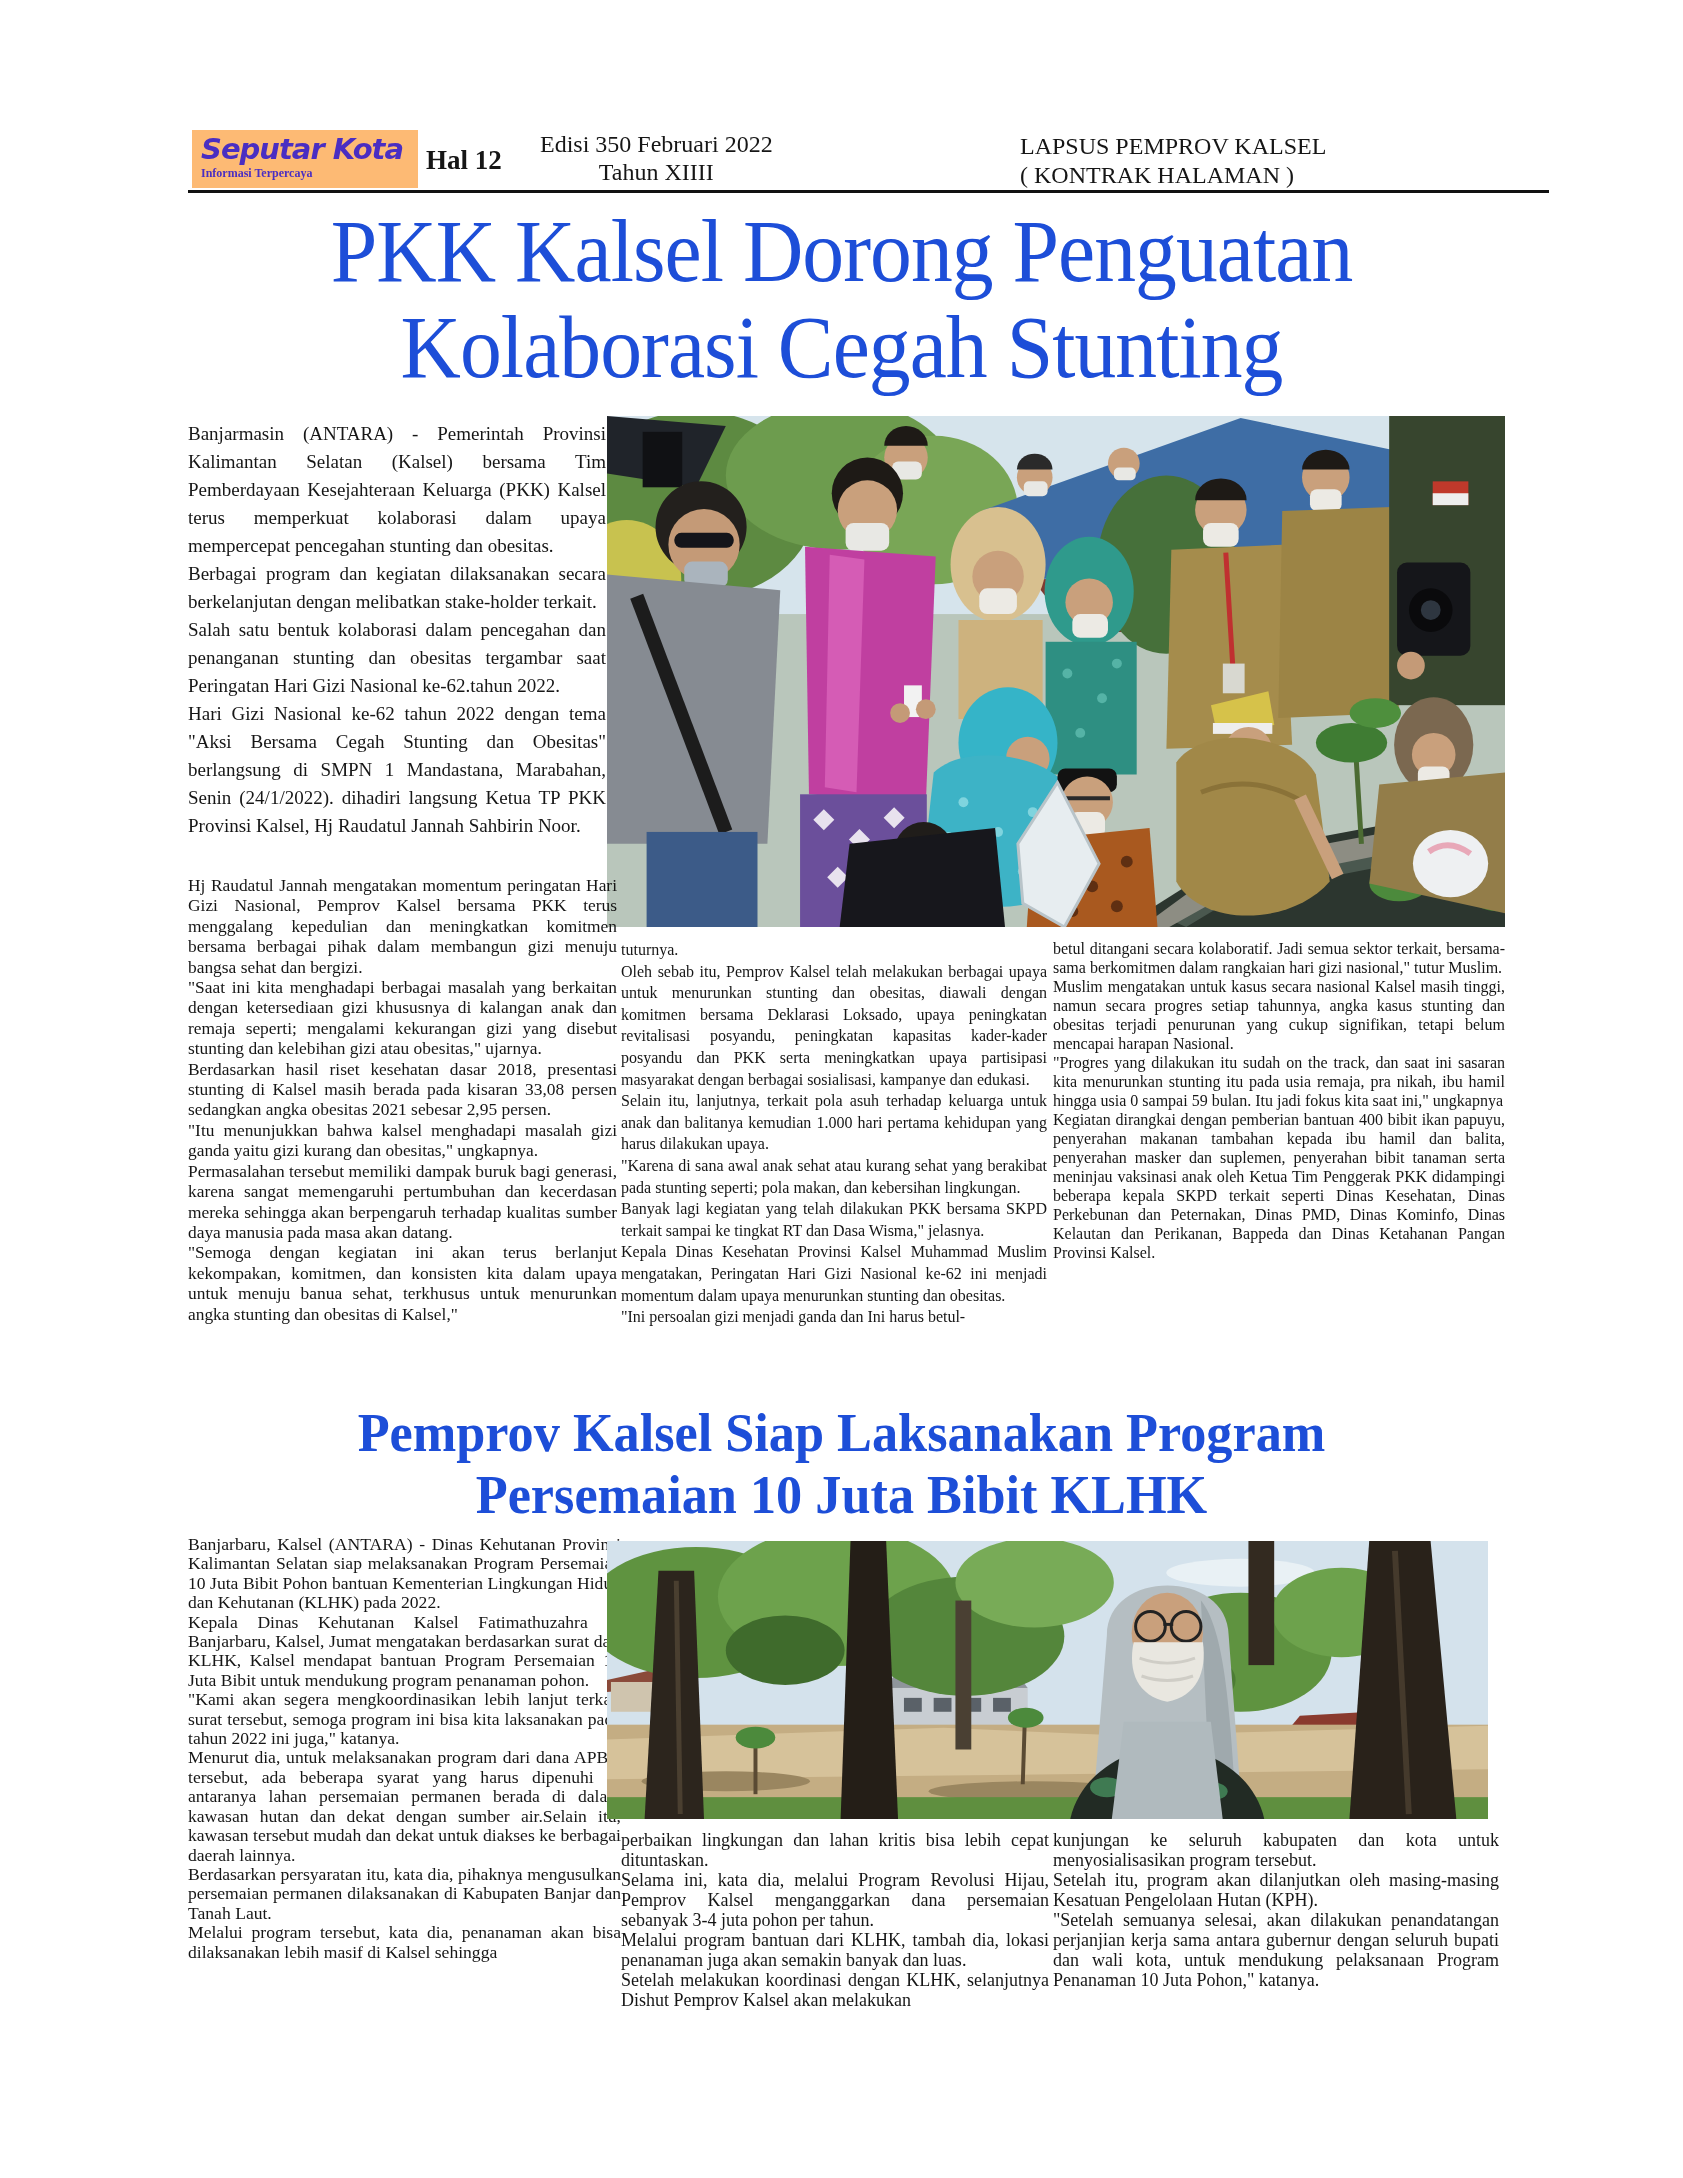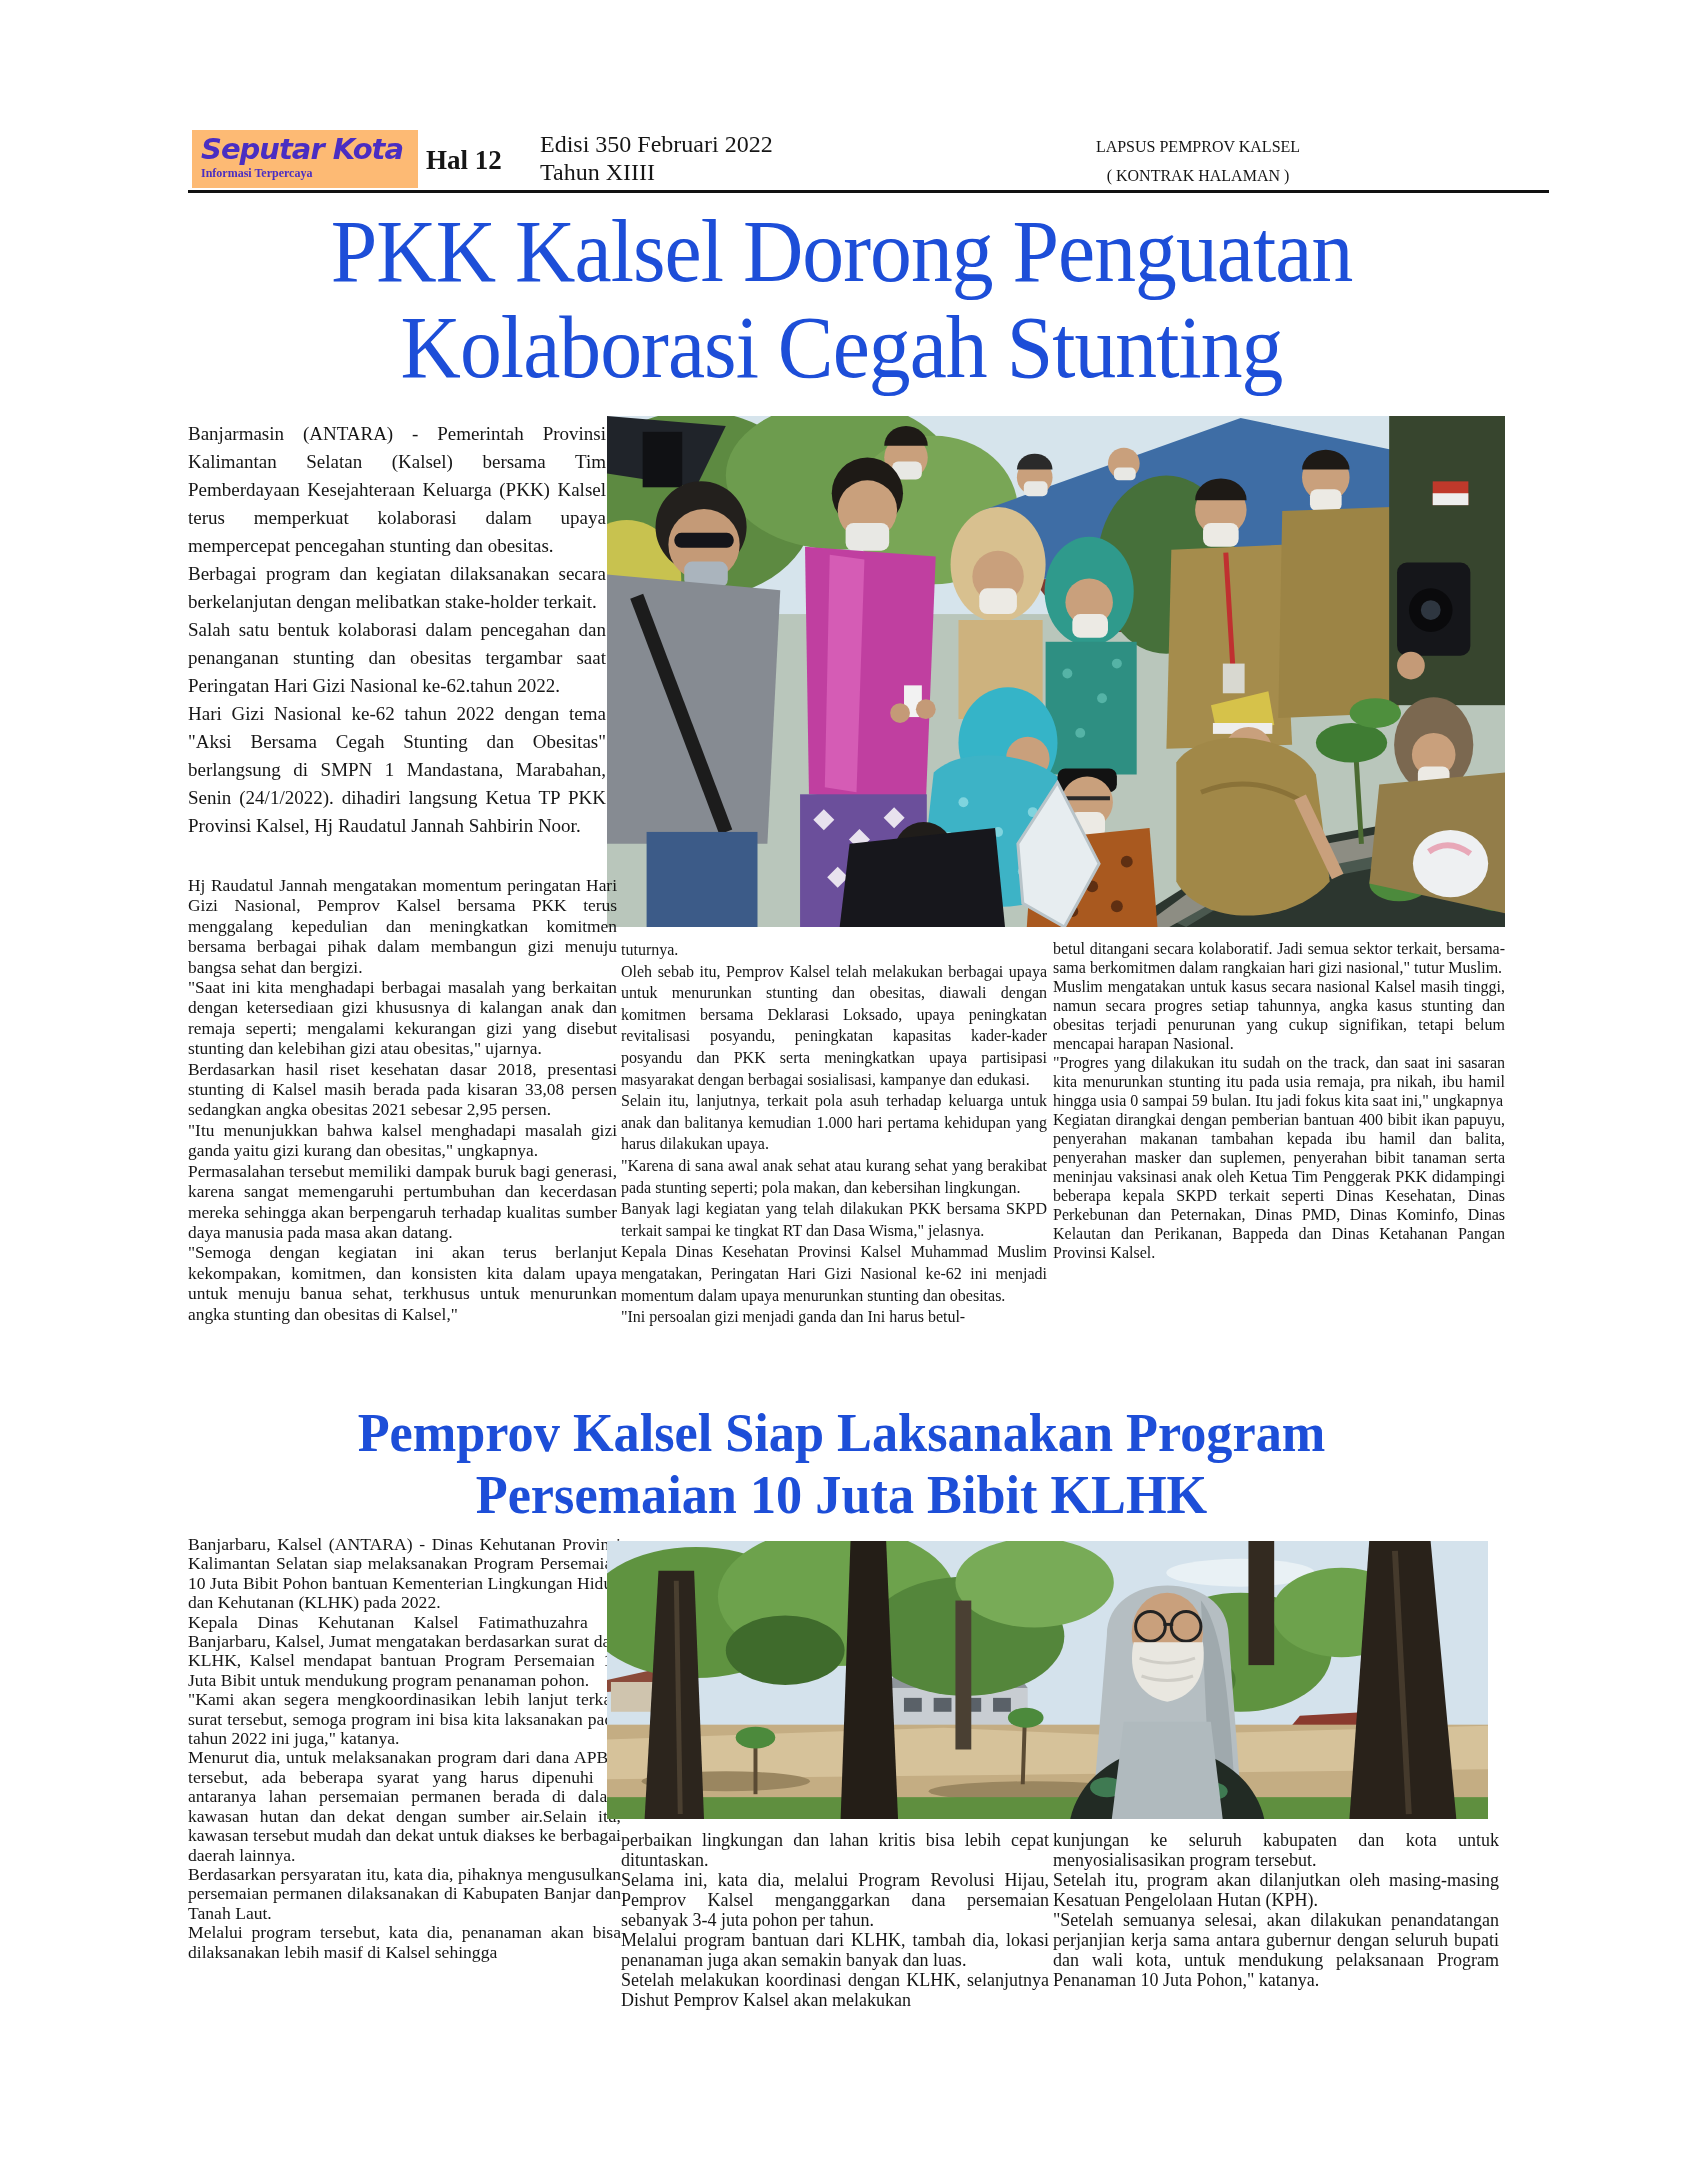--- a/index.html
+++ b/index.html
@@ -9,23 +9,23 @@
     font-family:"Liberation Serif",serif;color:#161616;
   }
   
   .logo{position:absolute;left:192px;top:130px;width:226px;height:58px;
     background:#fdba74;box-sizing:border-box;padding:3px 0 0 9px;}
   .logo-title{font-family:"DejaVu Sans",sans-serif;font-weight:bold;font-style:italic;
     font-size:29px;letter-spacing:-1px;color:#4a2ec2;line-height:32px;}
   .logo-tagline{font-family:"Liberation Serif",serif;font-weight:bold;
     font-size:12px;color:#4a2ec2;margin-top:1px;}
   .page-num{position:absolute;left:426px;top:145px;font-size:27px;font-weight:bold;}
-  .edition{position:absolute;left:540px;top:130px;font-size:24px;line-height:28px;}
-  .lapsus{position:absolute;left:1020px;top:132px;width:356px;text-align:center;
-    font-size:16px;line-height:29px;}
+  .edition{position:absolute;left:540px;top:130px;font-size:24px;line-height:28px;text-align:center;}
+  .lapsus{position:absolute;left:1020px;top:132px;width:356px;
+    font-size:24px;line-height:29px;}
   .rule{position:absolute;left:188px;top:190px;width:1361px;height:3px;background:#111;}
   
   .headline1{position:absolute;left:0;right:0;top:204px;margin:0;text-align:center;
     font-weight:400;font-size:88px;line-height:96px;letter-spacing:-1px;color:#1d4ed8;}
   .headline2{position:absolute;left:0;right:0;top:1402px;margin:0;text-align:center;
     font-weight:700;font-size:55px;line-height:62px;color:#1d4ed8;}
   .hl-line{display:block;transform:scaleX(.95);transform-origin:center;}
   
   .col{position:absolute;text-align:justify;}
   .col p{margin:0;}

